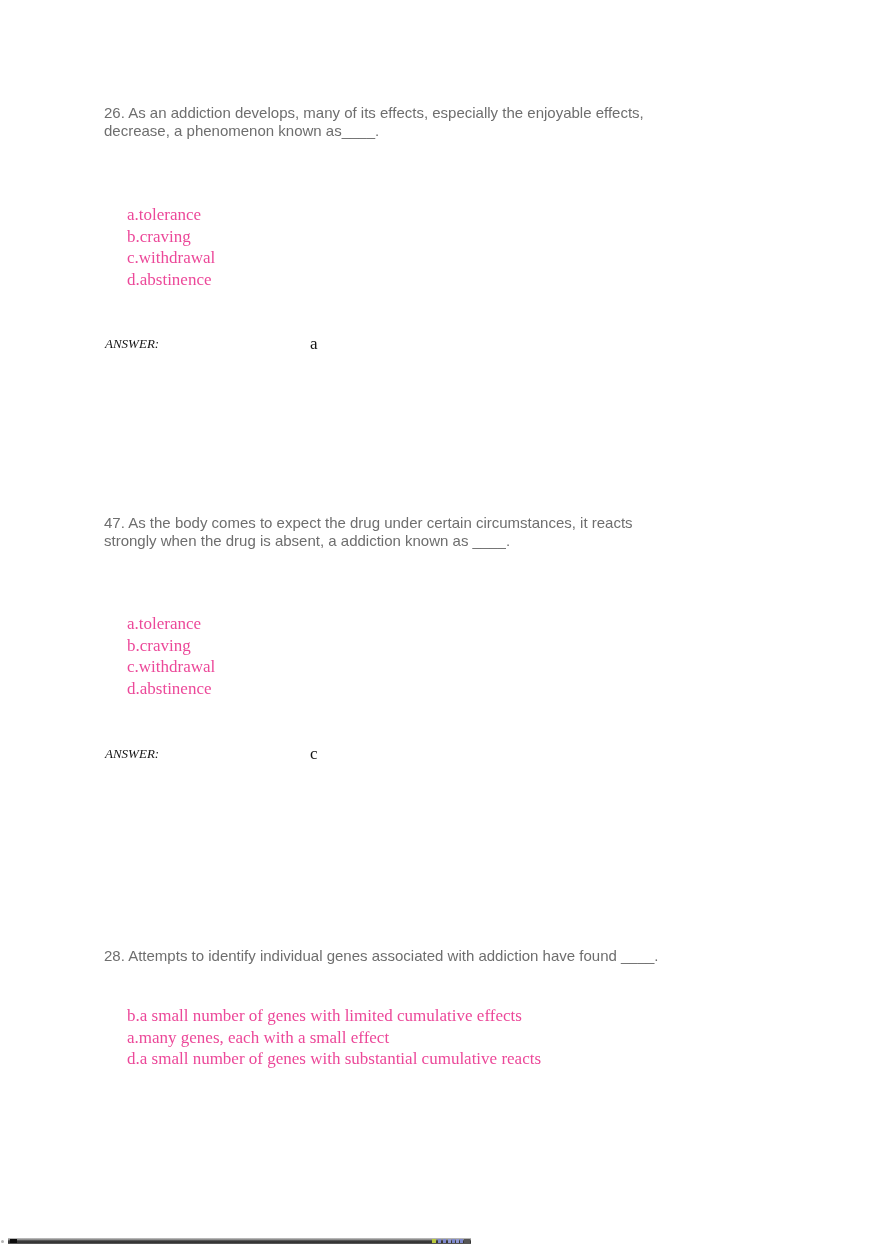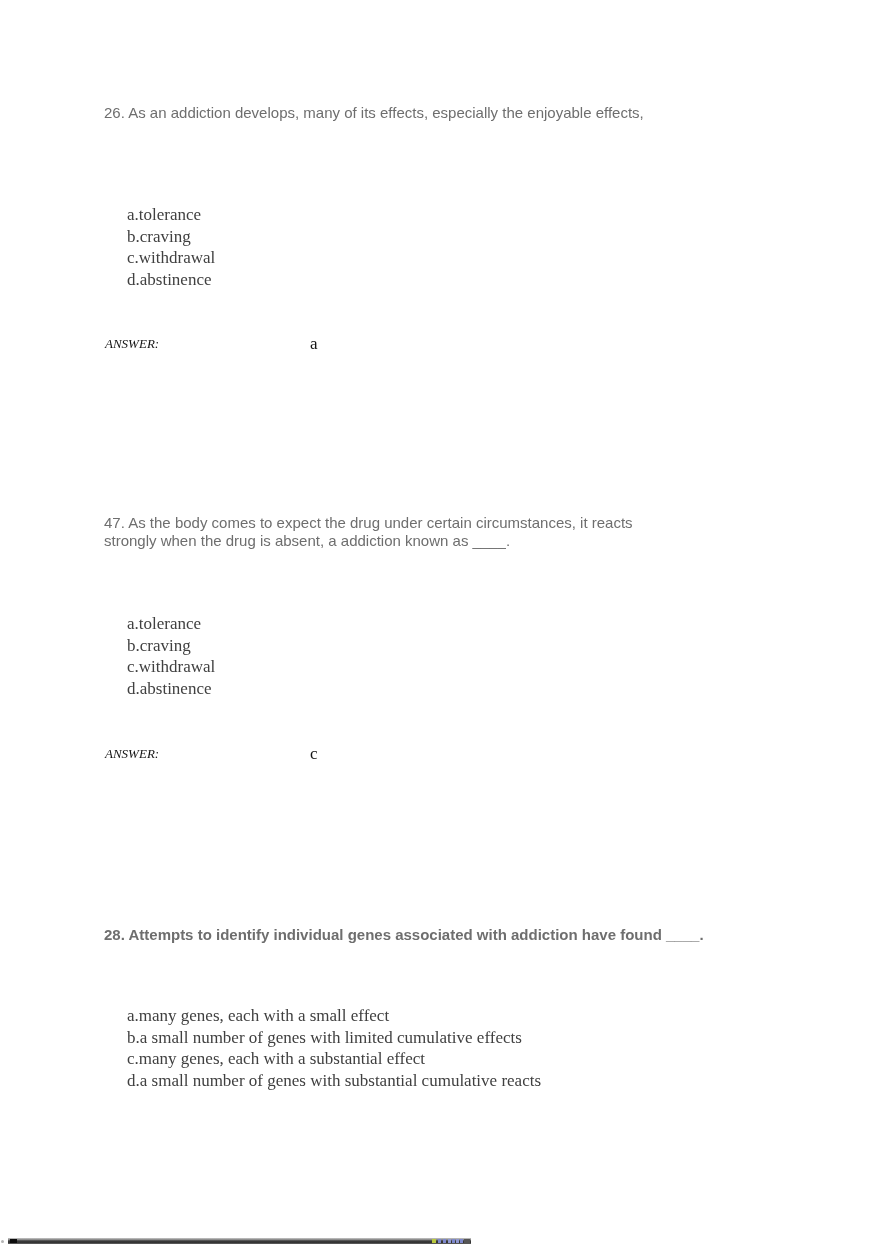--- a/index.html
+++ b/index.html
@@ -20,21 +20,21 @@
     left: 104px;
     color: #6e6e6e;
     font-family: "Liberation Sans", sans-serif;
     font-size: 15px;
     line-height: 18px;
   }
   .stem-line { white-space: nowrap; }
   .options {
     position: absolute;
     left: 127px;
-    color: #404040;
+    color: #ec4899;
     font-family: "Liberation Serif", serif;
     font-size: 17px;
     line-height: 21.6px;
   }
   .option { white-space: nowrap; }
   .answer-label {
     position: absolute;
     left: 105px;
     color: #141414;
     font-family: "Liberation Serif", serif;
@@ -98,20 +98,21 @@
     background: #555555;
   }
 </style>
 </head>
 <body>
 
 <div class="page">
 
   <div class="stem" style="top:104px;">
     <div class="stem-line">26. As an addiction develops, many of its effects, especially the enjoyable effects,</div>
+    <div class="stem-line">decrease, a phenomenon known as____.</div>
   </div>
   <div class="options" style="top:204px;">
     <div class="option">a.tolerance</div>
     <div class="option">b.craving</div>
     <div class="option">c.withdrawal</div>
     <div class="option">d.abstinence</div>
   </div>
   <div class="answer-label" style="top:334px;">ANSWER:</div>
   <div class="answer-value" style="top:334px;">a</div>
 
@@ -121,27 +122,26 @@
   </div>
   <div class="options" style="top:613px;">
     <div class="option">a.tolerance</div>
     <div class="option">b.craving</div>
     <div class="option">c.withdrawal</div>
     <div class="option">d.abstinence</div>
   </div>
   <div class="answer-label" style="top:744px;">ANSWER:</div>
   <div class="answer-value" style="top:744px;">c</div>
 
-  <div class="stem" style="top:926px;font-weight:bold;">
+  <div class="stem" style="top:947px;">
     <div class="stem-line">28. Attempts to identify individual genes associated with addiction have found ____.</div>
   </div>
   <div class="options" style="top:1005px;">
+    <div class="option">b.a small number of genes with limited cumulative effects</div>
     <div class="option">a.many genes, each with a small effect</div>
-    <div class="option">b.a small number of genes with limited cumulative effects</div>
-    <div class="option">c.many genes, each with a substantial effect</div>
     <div class="option">d.a small number of genes with substantial cumulative reacts</div>
   </div>
 
   <div class="scrubber-dot"></div>
   <div class="scrubber">
     <div class="scrubber-cap"></div>
     <div class="marker marker-green"></div>
     <div class="marker mb1"></div>
     <div class="marker mb2"></div>
     <div class="marker mb3"></div>

